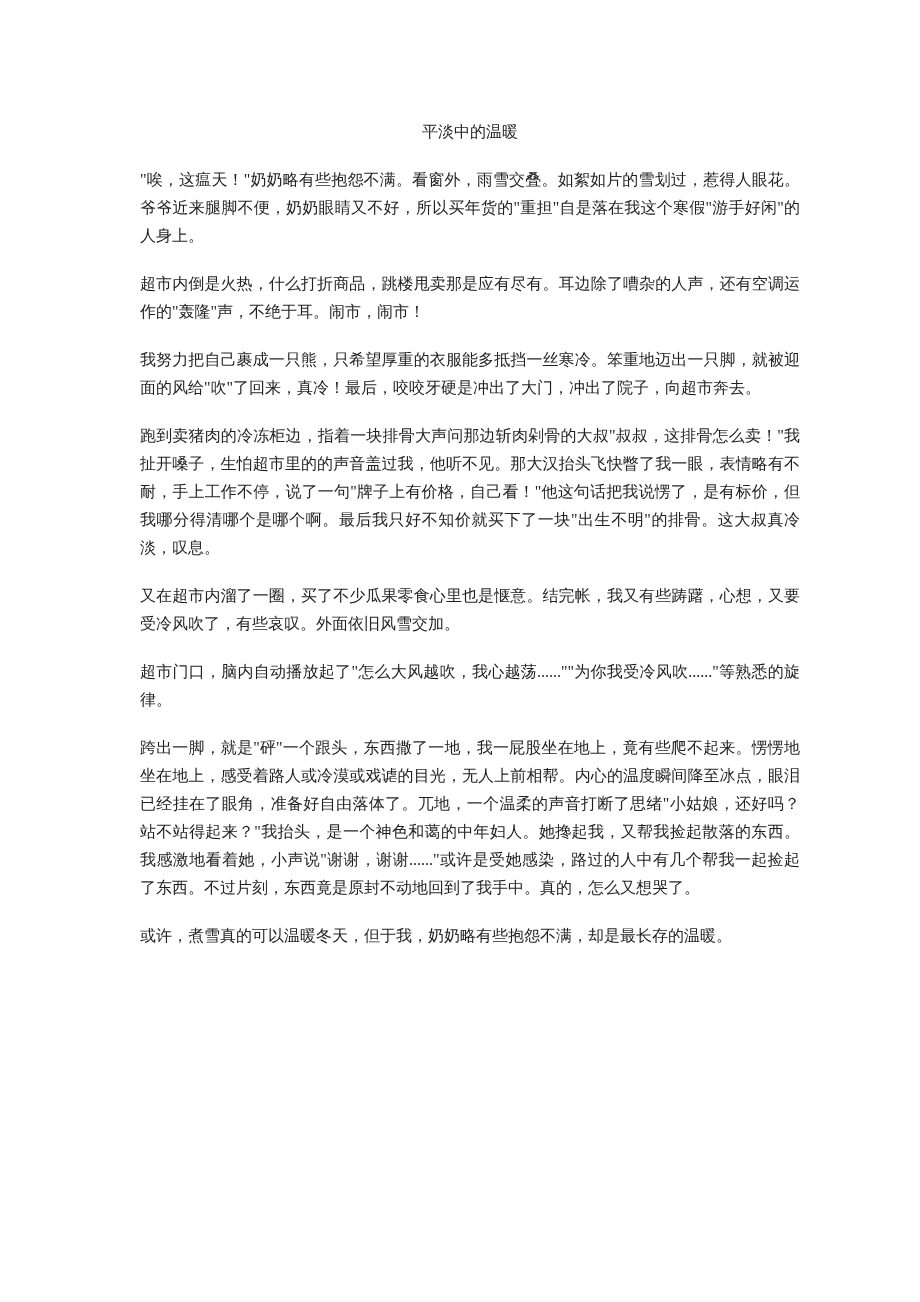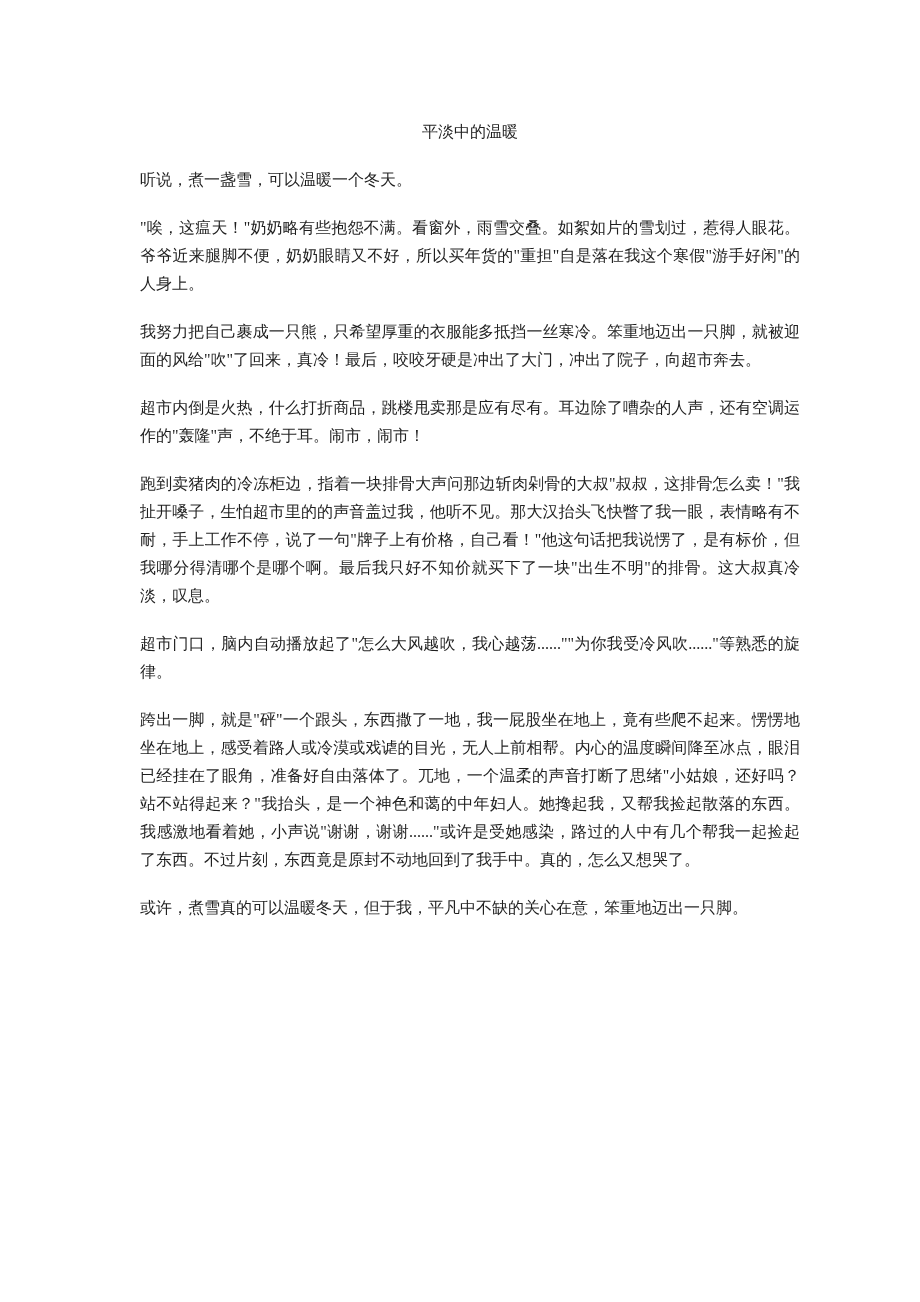--- a/index.html
+++ b/index.html
@@ -34,31 +34,31 @@
     word-break: break-all;
     overflow-wrap: anywhere;
   }
 </style>
 </head>
 <body>
 
 <div class="page">
   <h1 class="doc-title">平淡中的温暖</h1>
 
-  <p class="doc-paragraph">听说，煮一盏雪，可以温暖一个冬天。</p>
 
 
   <p class="doc-paragraph">"唉，这瘟天！"奶奶略有些抱怨不满。看窗外，雨雪交叠。如絮如片的雪划过，惹得人眼花。爷爷近来腿脚不便，奶奶眼睛又不好，所以买年货的"重担"自是落在我这个寒假"游手好闲"的人身上。</p>
 
+  <p class="doc-paragraph">超市内倒是火热，什么打折商品，跳楼甩卖那是应有尽有。耳边除了嘈杂的人声，还有空调运作的"轰隆"声，不绝于耳。闹市，闹市！</p>
+
   <p class="doc-paragraph">我努力把自己裹成一只熊，只希望厚重的衣服能多抵挡一丝寒冷。笨重地迈出一只脚，就被迎面的风给"吹"了回来，真冷！最后，咬咬牙硬是冲出了大门，冲出了院子，向超市奔去。</p>
-
-  <p class="doc-paragraph">超市内倒是火热，什么打折商品，跳楼甩卖那是应有尽有。耳边除了嘈杂的人声，还有空调运作的"轰隆"声，不绝于耳。闹市，闹市！</p>
 
   <p class="doc-paragraph">跑到卖猪肉的冷冻柜边，指着一块排骨大声问那边斩肉剁骨的大叔"叔叔，这排骨怎么卖！"我扯开嗓子，生怕超市里的的声音盖过我，他听不见。那大汉抬头飞快瞥了我一眼，表情略有不耐，手上工作不停，说了一句"牌子上有价格，自己看！"他这句话把我说愣了，是有标价，但我哪分得清哪个是哪个啊。最后我只好不知价就买下了一块"出生不明"的排骨。这大叔真冷淡，叹息。</p>
 
+  <p class="doc-paragraph">又在超市内溜了一圈，买了不少瓜果零食心里也是惬意。结完帐，我又有些踌躇，心想，又要受冷风吹了，有些哀叹。外面依旧风雪交加。</p>
 
   <p class="doc-paragraph">超市门口，脑内自动播放起了"怎么大风越吹，我心越荡......""为你我受冷风吹......"等熟悉的旋律。</p>
 
   <p class="doc-paragraph">跨出一脚，就是"砰"一个跟头，东西撒了一地，我一屁股坐在地上，竟有些爬不起来。愣愣地坐在地上，感受着路人或冷漠或戏谑的目光，无人上前相帮。内心的温度瞬间降至冰点，眼泪已经挂在了眼角，准备好自由落体了。兀地，一个温柔的声音打断了思绪"小姑娘，还好吗？站不站得起来？"我抬头，是一个神色和蔼的中年妇人。她搀起我，又帮我捡起散落的东西。我感激地看着她，小声说"谢谢，谢谢......"或许是受她感染，路过的人中有几个帮我一起捡起了东西。不过片刻，东西竟是原封不动地回到了我手中。真的，怎么又想哭了。</p>
 
 
-  <p class="doc-paragraph">或许，煮雪真的可以温暖冬天，但于我，平凡中不缺的关心在意，笨重地迈出一只脚。</p>
+  <p class="doc-paragraph">或许，煮雪真的可以温暖冬天，但于我，奶奶略有些抱怨不满，却是最长存的温暖。</p>
 </div>
 
 </body></html>

